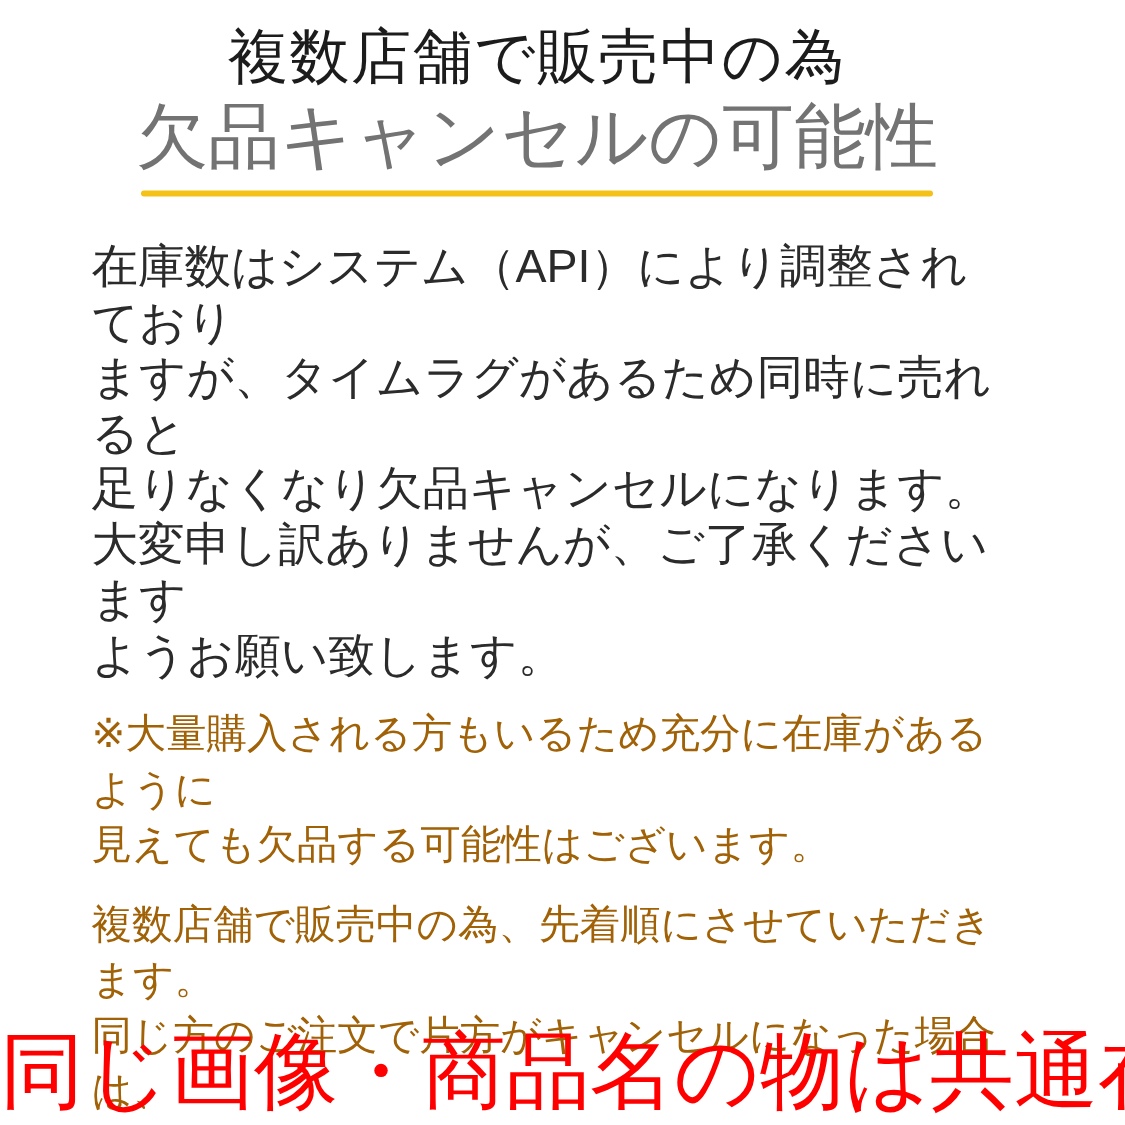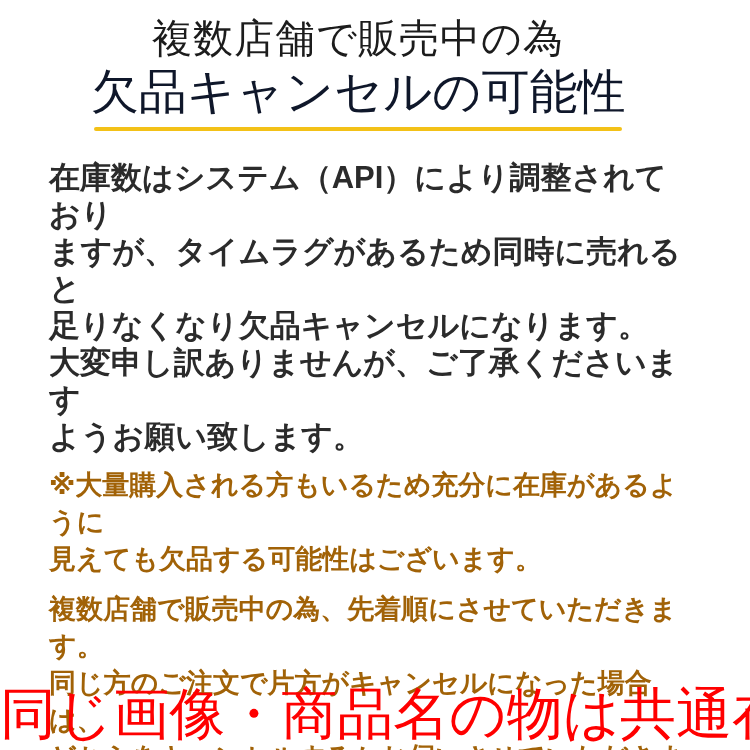--- a/index.html
+++ b/index.html
@@ -28,37 +28,37 @@
     font-size: 40px;
     line-height: 1.3;
     font-weight: 300;
     color: #1c1c1c;
     letter-spacing: 1px;
   }
   .title-line2 {
     font-size: 48px;
     line-height: 1.15;
     font-weight: 300;
-    color: #0f172a;
+    color: #737373;
   }
   .title-underline {
     width: 528px;
     height: 4px;
     margin: 8px auto 0 auto;
     background: var(--underline-yellow, #F3C117);
     border-radius: 2px;
   }
   .content {
     padding: 0 28px 0 45px;
   }
   .para {
     white-space: pre-line;
-    font-weight: 700;
+    font-weight: 400;
     color: #2e2e2e;
-    margin: 4px;
+    margin: 16px;
   }
   .para-main {
     font-size: 31px;
     line-height: 37px;
     margin-top: 28px;
     color: #2b2b2b;
   }
   .para-sub {
     font-size: 27px;
     line-height: 37px;

